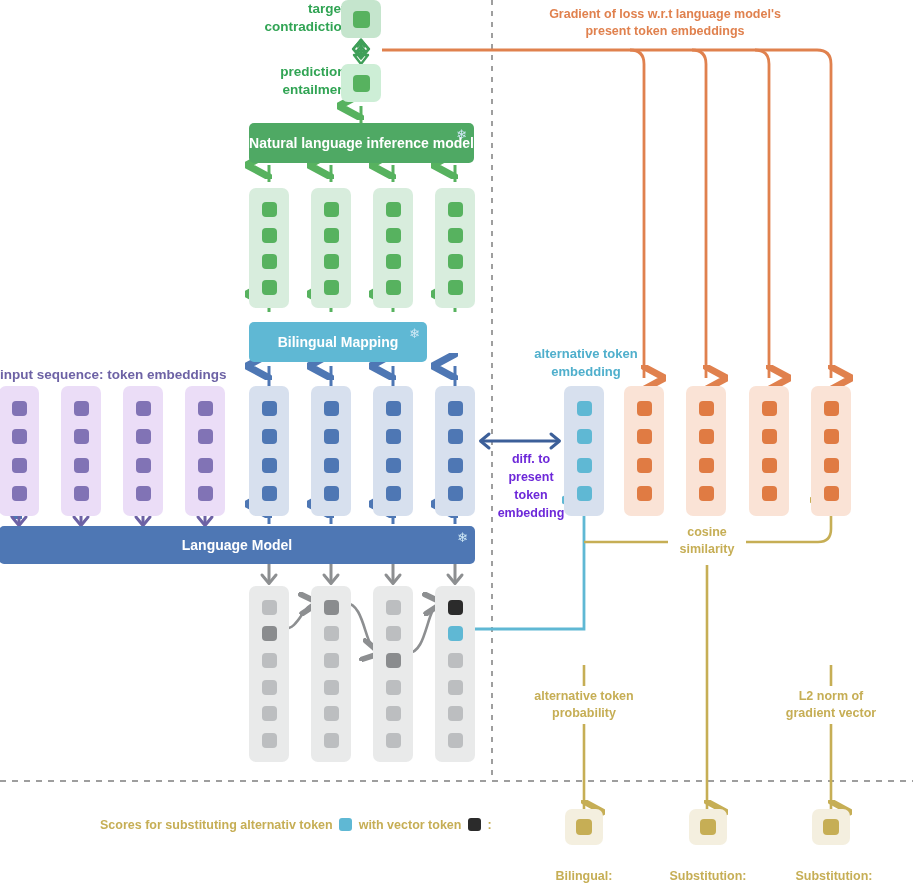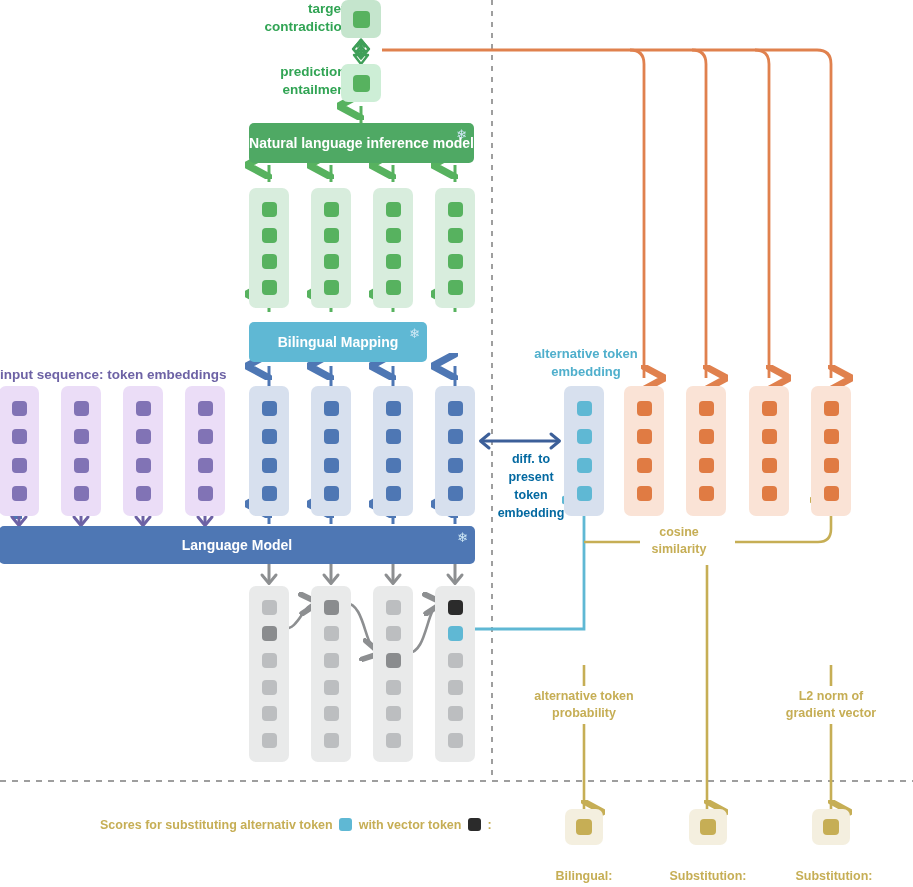--- a/index.html
+++ b/index.html
@@ -33,21 +33,21 @@
   .bar-bm{background:#5FB8D4;}
   .bar-nli{background:#4FA964;}
 
   
   .sbox{position:absolute;border-radius:7px;display:flex;align-items:center;justify-content:center;}
   .sbox i{display:block;border-radius:4px;}
 
   
   .t-green{color:#31A454;}
   .t-purple{color:#6D62A5;}
-  .t-blue{color:#0369a1;}
+  .t-blue{color:#6d28d9;}
   .t-cyan{color:#4FAFCC;}
   .t-orange{color:#E0814E;}
   .t-gold{color:#C6AE55;}
   .t-grey{color:#8D8F91;}
 
   svg.overlay{position:absolute;left:0;top:0;width:913px;height:887px;pointer-events:none;}
   .inlinechip{display:inline-block;width:13px;height:13px;border-radius:3px;vertical-align:-2px;margin:0 3px;}
 </style>
 </head>
 <body>
@@ -174,20 +174,22 @@
     </svg>
   </div>
 
   <div class="lbl t-green" style="left:232px;top:63px;width:118px;font-size:13.5px;text-align:right;">prediction:
 entailment</div>
 
   <div class="sbox" style="left:341px;top:64px;width:40px;height:38px;background:#CDEED6;">
     <i style="width:17px;height:17px;background:#57B25F;"></i>
   </div>
 
+  <div class="lbl t-orange" style="left:500px;top:6px;width:330px;font-size:12.5px;">Gradient of loss w.r.t language model's
+present token embeddings</div>
 
   <div class="bar bar-nli" style="left:249px;top:123px;width:225px;height:40px;font-size:14px;">
     <span>Natural language inference model</span>
     <span class="snow">❄</span>
   </div>
 
   <div class="col green" style="left:249px;top:188px;width:40px;height:104px;padding:8px 0;">
     <i class="cell" style="width:15px;height:15px;"></i>
       <i class="cell" style="width:15px;height:15px;"></i>
       <i class="cell" style="width:15px;height:15px;"></i>
@@ -306,21 +308,21 @@
       <i class="cell" style="width:15px;height:15px;"></i>
       <i class="cell" style="width:15px;height:15px;"></i>
       <i class="cell" style="width:15px;height:15px;"></i>
   </div>
 
   <div class="bar bar-lm" style="left:-1px;top:526px;width:476px;height:38px;font-size:14px;">
     <span>Language Model</span>
     <span class="snow">❄</span>
   </div>
 
-  <div class="lbl t-gold" style="left:640px;top:524px;width:78px;font-size:12.5px;background:#fff;">cosine
+  <div class="lbl t-gold" style="left:668px;top:524px;width:78px;font-size:12.5px;background:#fff;">cosine
 similarity</div>
 
   <div class="col grey" style="left:249px;top:586px;width:40px;height:160px;padding:8px 0;">
     <i class="cell" style="width:15px;height:15px;"></i>
     <i class="cell" style="width:15px;height:15px;background:#8A8C8E;"></i>
     <i class="cell" style="width:15px;height:15px;"></i>
       <i class="cell" style="width:15px;height:15px;"></i>
     <i class="cell" style="width:15px;height:15px;"></i>
       <i class="cell" style="width:15px;height:15px;"></i>
   </div>

